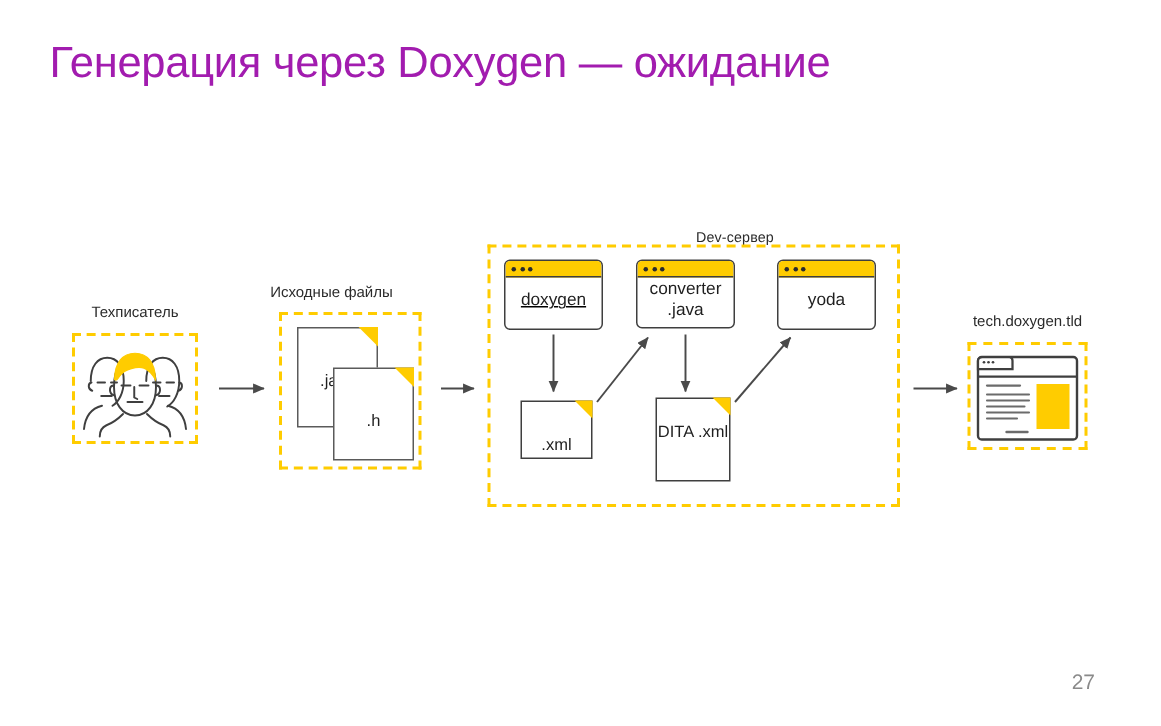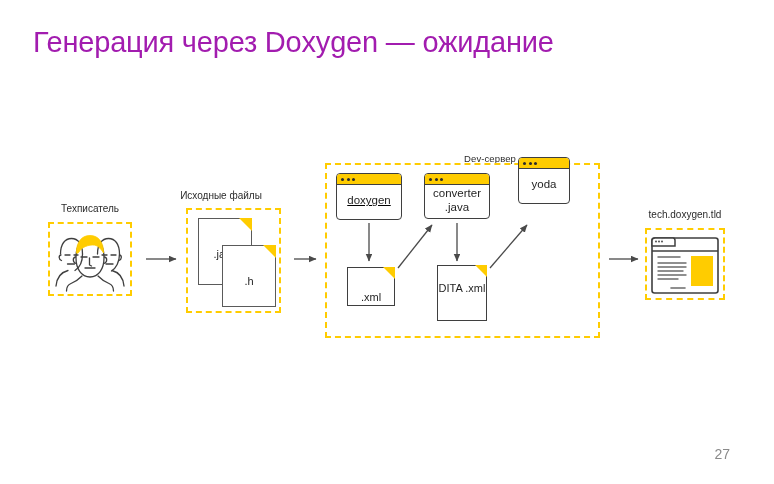--- a/index.html
+++ b/index.html
@@ -201,21 +201,21 @@
   <div class="app-window" style="left:424px; top:173px; width:66px; height:46px;">
     <div class="titlebar">
       <span class="dot"></span>
       <span class="dot"></span>
       <span class="dot"></span>
     </div>
     <div class="winlabel">converter
 .java</div>
   </div>
 
-  <div class="app-window" style="left:518px; top:157px; width:52px; height:47px;">
+  <div class="app-window" style="left:518px; top:173px; width:66px; height:47px;">
     <div class="titlebar">
       <span class="dot"></span>
       <span class="dot"></span>
       <span class="dot"></span>
     </div>
     <div class="winlabel">yoda</div>
   </div>
 
   <div class="file-icon" style="left:347px; top:267px; width:48px; height:39px; border-color:#3f3f3f; border-width:1.6px;">
     <div class="fold" style="border-left:12px solid transparent; border-top:12px solid #fc0;"></div>

